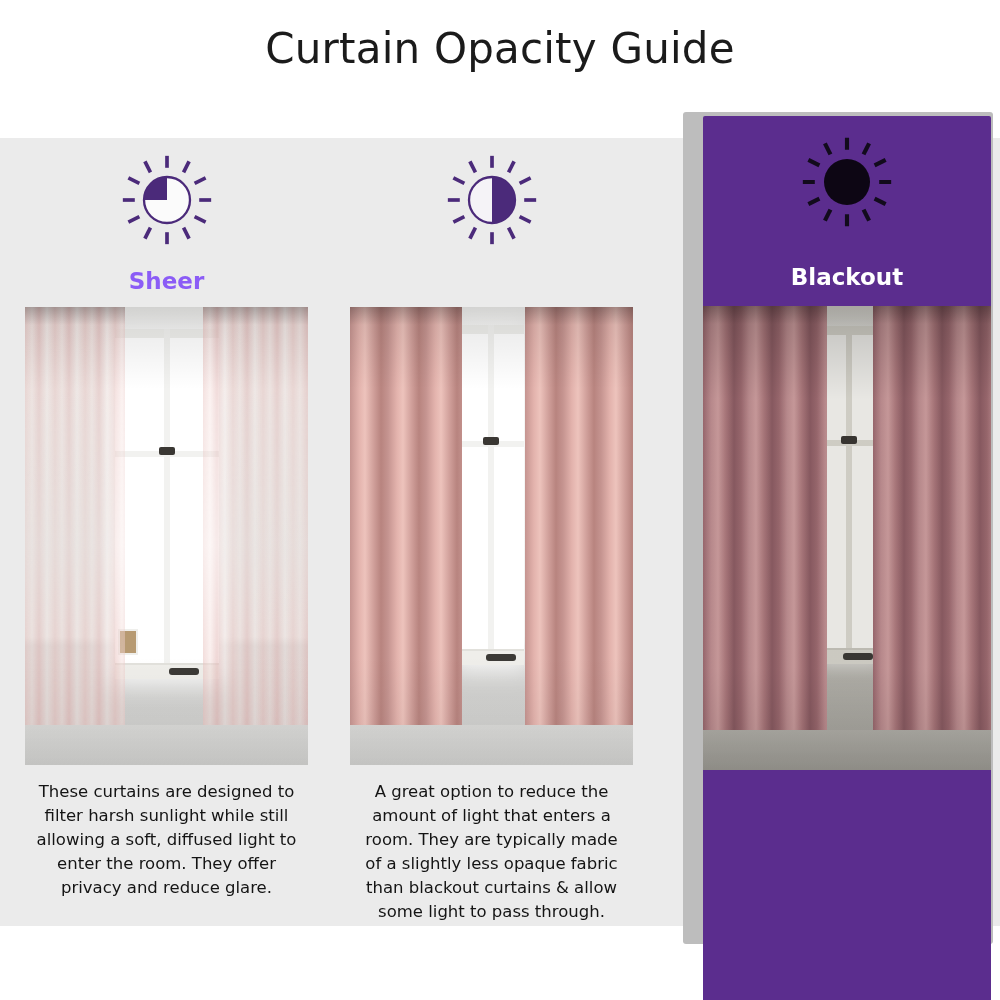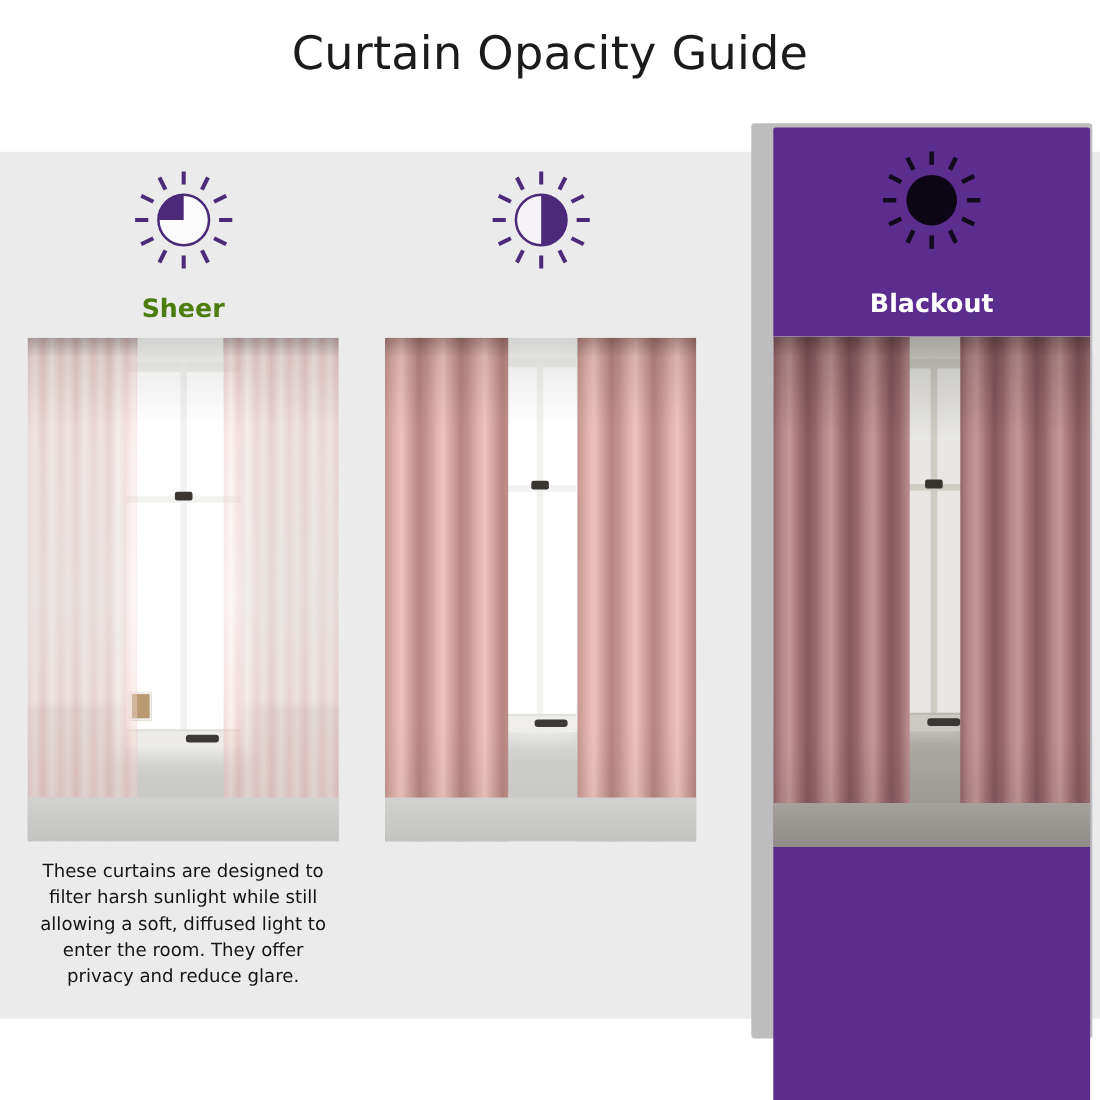--- a/index.html
+++ b/index.html
@@ -69,21 +69,21 @@
   }
   .sun { display: block; }
 
   
   .heading {
     position: absolute;
     width: 100%;
     text-align: center;
     font-size: 23px;
     font-weight: bold;
-    color: #4d7c0f;
+    color: #8b5cf6;
     font-family: "DejaVu Sans", "Liberation Sans", sans-serif;
   }
   .heading.on-card { color: #ffffff; }
 
   
   .photo {
     position: absolute;
     overflow: hidden;
     background: #e9e9e9;
   }
@@ -315,20 +315,21 @@
         <div class="curtain right" style="width:108px;">
           <div class="pleats rd"></div>
           <div class="rod-shadow"></div>
         </div>
 
         <div class="floor"></div>
         <div class="curtain-shade"></div>
       </div>
     </div>
 
+    <div class="desc" style="left:6px;top:642px;width:271px;">A great option to reduce the amount of light that enters a room. They are typically made of a slightly less opaque fabric than blackout curtains &amp; allow some light to pass through.</div>
   </div>
 
   <div class="card-shadow"></div>
 
   <div class="card">
 
     <div class="icon-wrap" style="top:18px;height:96px;">
       <svg class="sun" width="92" height="92" viewBox="0 0 100 100" aria-hidden="true">
         <g stroke="#120b1c" stroke-width="4.5" stroke-linecap="butt">
           <line x1="50" y1="2" x2="50" y2="15"></line>

